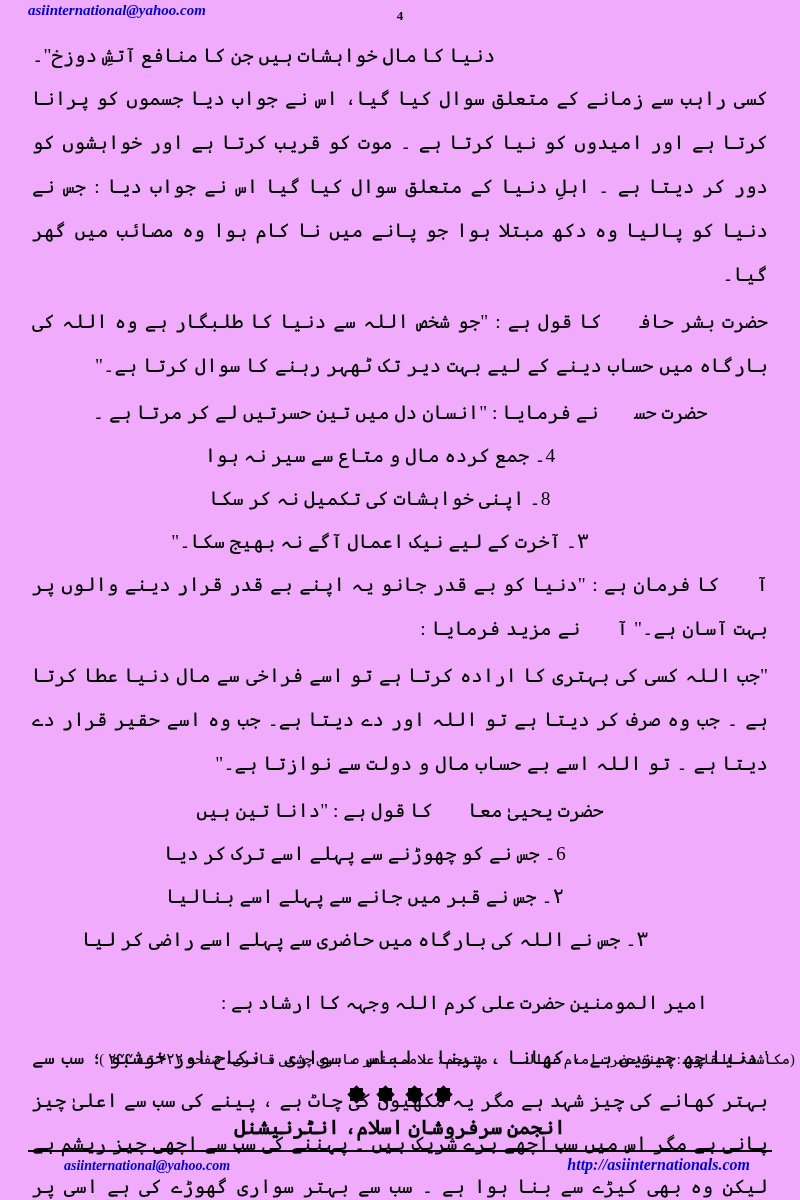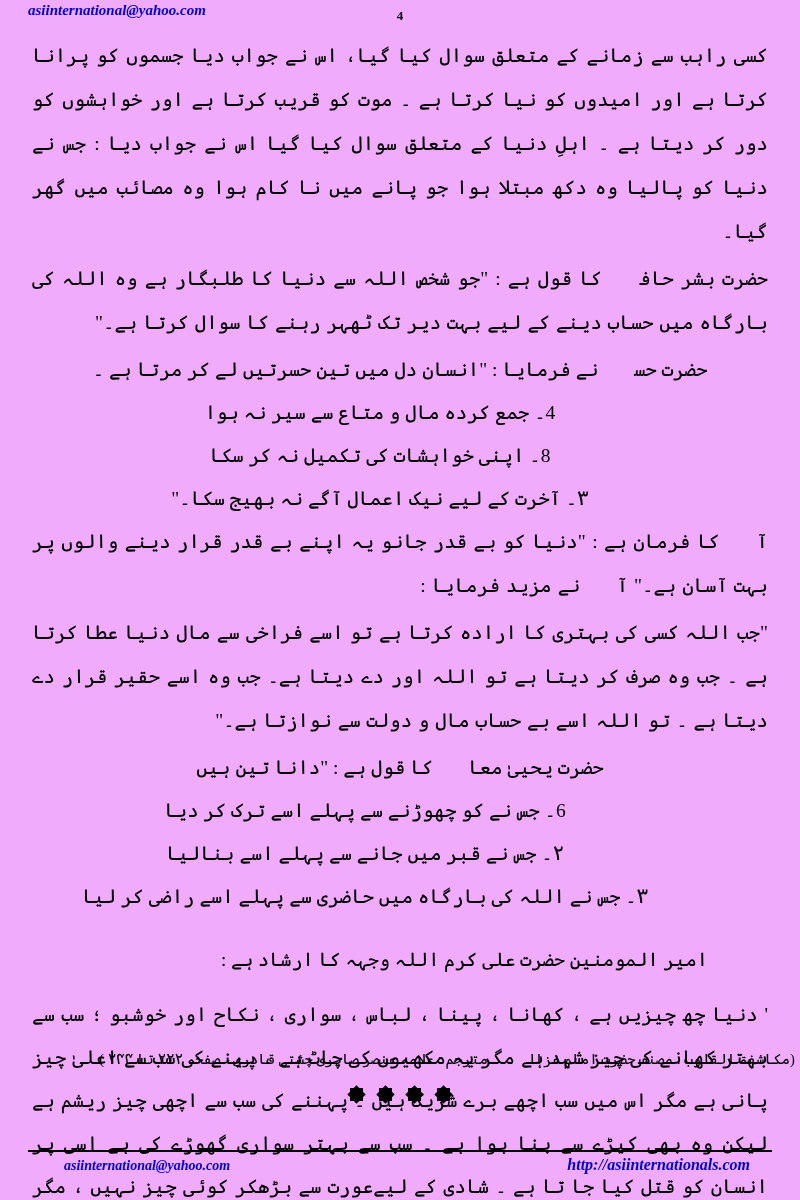--- a/index.html
+++ b/index.html
@@ -241,20 +241,21 @@
 
 <div class="page">
 
   <div class="page-header">
     <div class="header-email">asiinternational@yahoo.com</div>
     <div class="header-pageno">4</div>
   </div>
 
   <div class="content">
 
+    <div class="left-ish">دنیا کا مال خواہشات ہیں جن کا منافع آتشِ دوزخ"۔</div>
 
     <div class="para">کسی راہب سے زمانے کے متعلق سوال کیا گیا، اس نے جواب دیا جسموں کو پرانا کرتا ہے اور امیدوں کو نیا کرتا ہے ۔ موت کو قریب کرتا ہے اور خواہشوں کو دور کر دیتا ہے ۔ اہلِ دنیا کے متعلق سوال کیا گیا اس نے جواب دیا : جس نے دنیا کو پالیا وہ دکھ مبتلا ہوا جو پانے میں نا کام ہوا وہ مصائب میں گھر گیا۔</div>
 
     <div class="para">حضرت بشر حافیؒ کا قول ہے : "جو شخص اللہ سے دنیا کا طلبگار ہے وہ اللہ کی بارگاہ میں حساب دینے کے لیے بہت دیر تک ٹھہر رہنے کا سوال کرتا ہے۔"</div>
 
     <div class="center-line">حضرت حسنؒ نے فرمایا : "انسان دل میں تین حسرتیں لے کر مرتا ہے ۔</div>
 
     <div class="list-block">
       <div class="list-item">4۔ جمع کردہ مال و متاع سے سیر نہ ہوا</div>
       <div class="list-item">8۔ اپنی خواہشات کی تکمیل نہ کر سکا</div>
@@ -285,20 +286,21 @@
 
   <div class="citation">(مکاشفۃ القلوب : مصنف حضرت امام غزالیؒ ۔ مترجم : علامہ عنصر صابری چشتی قادری، صفحہ ۲۲۲  تا  ۲۴۴ )</div>
 
   <div class="ornaments">
     <span class="orn"><i></i></span>
     <span class="orn"><i></i></span>
     <span class="orn"><i></i></span>
     <span class="orn"><i></i></span>
   </div>
 
+  <div class="org-name">انجمن سرفروشان اسلام، انٹرنیشنل</div>
 
   <div class="footer">
     <div class="footer-rule"></div>
     <div class="footer-email">asiinternational@yahoo.com</div>
     <div class="footer-url">http://asiinternationals.com</div>
   </div>
 
 </div>
 
 </body></html>

